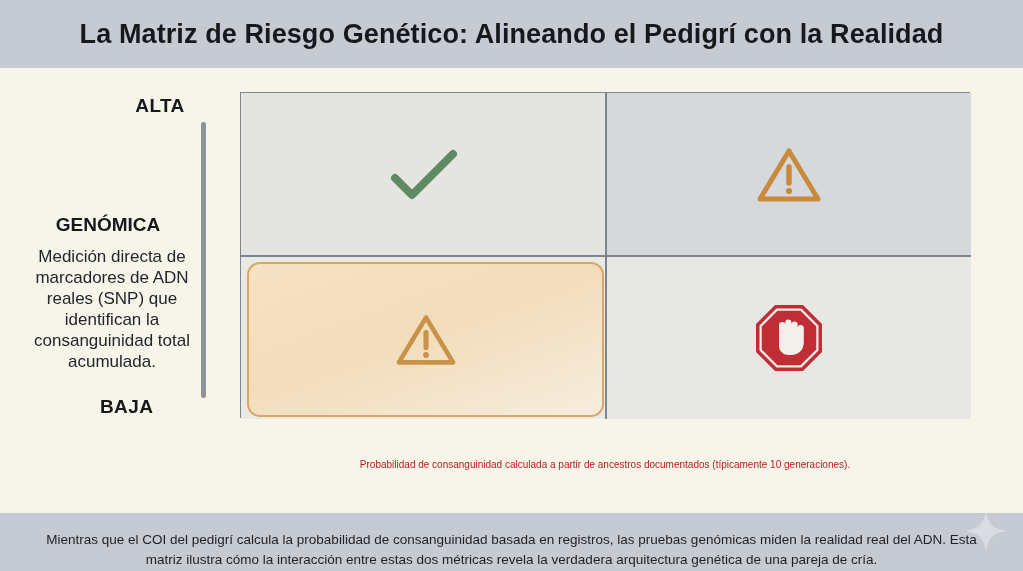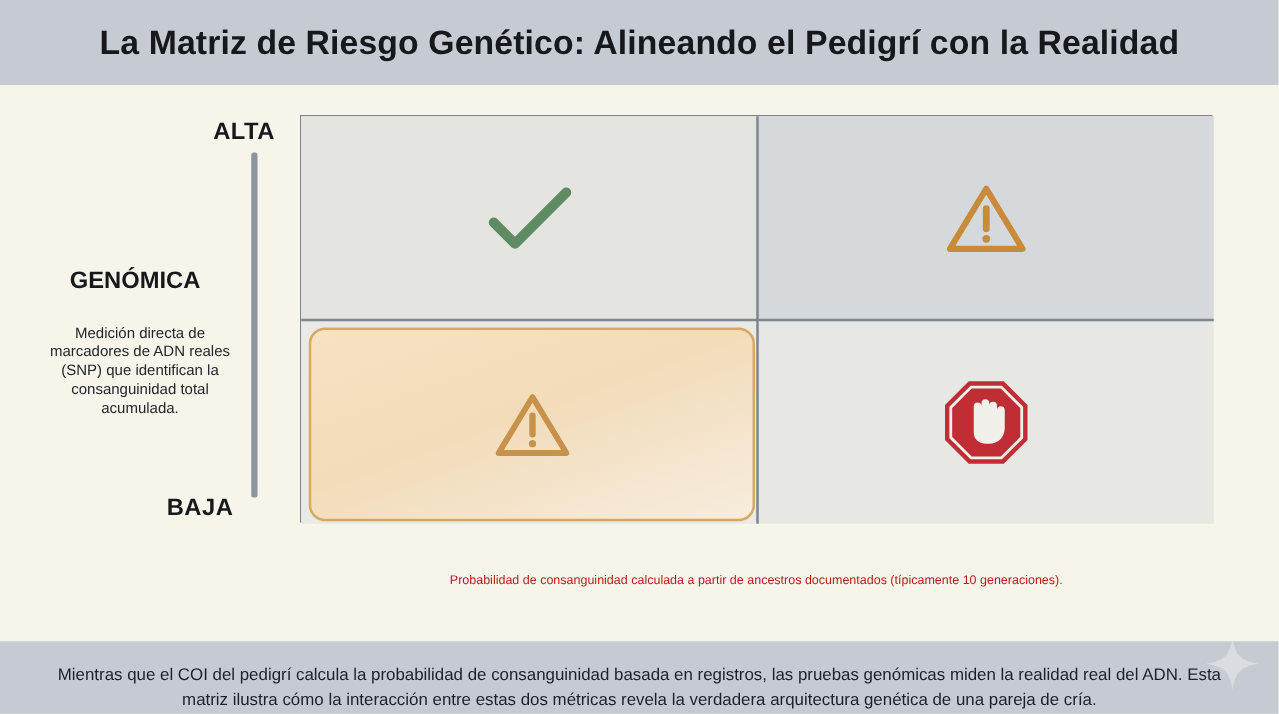--- a/index.html
+++ b/index.html
@@ -62,34 +62,34 @@
     border:2px solid #d9a760;border-radius:13px;
     display:flex;align-items:center;justify-content:center;
   }
 
   
   .y-axis-bar{
     position:absolute;left:201px;top:122px;width:5px;height:276px;
     background:#8d949c;border-radius:2px;
   }
   .y-top-label{
-    position:absolute;left:100px;top:95px;width:120px;text-align:right;
+    position:absolute;left:100px;top:95px;width:120px;text-align:center;
     font-size:19px;font-weight:bold;color:#16181c;letter-spacing:.4px;
   }
   .y-bottom-label{
-    position:absolute;left:100px;top:396px;width:120px;text-align:center;
+    position:absolute;left:100px;top:396px;width:120px;text-align:left;
     font-size:19px;font-weight:bold;color:#16181c;letter-spacing:.4px;
   }
   .y-title{
     position:absolute;left:20px;top:193px;width:176px;text-align:center;
     font-size:19px;font-weight:bold;color:#16181c;line-height:1.12;
   }
   .y-desc{
-    position:absolute;left:28px;top:259px;width:168px;text-align:center;
-    font-size:12px;color:#23262b;line-height:1.24;
+    position:absolute;left:28px;top:246px;width:168px;text-align:center;
+    font-size:17px;color:#23262b;line-height:1.24;
   }
 
   .x-row{
     position:absolute;left:226px;top:432px;width:770px;height:26px;
     display:flex;align-items:center;
   }
   .x-end{font-size:19px;font-weight:bold;color:#16181c;letter-spacing:.4px;white-space:nowrap;}
   .x-rule{flex:1;height:5px;background:#8d949c;border-radius:2px;margin:0 14px;}
   .x-title{font-size:19px;font-weight:bold;color:#16181c;letter-spacing:.4px;white-space:nowrap;}
   .x-desc{

